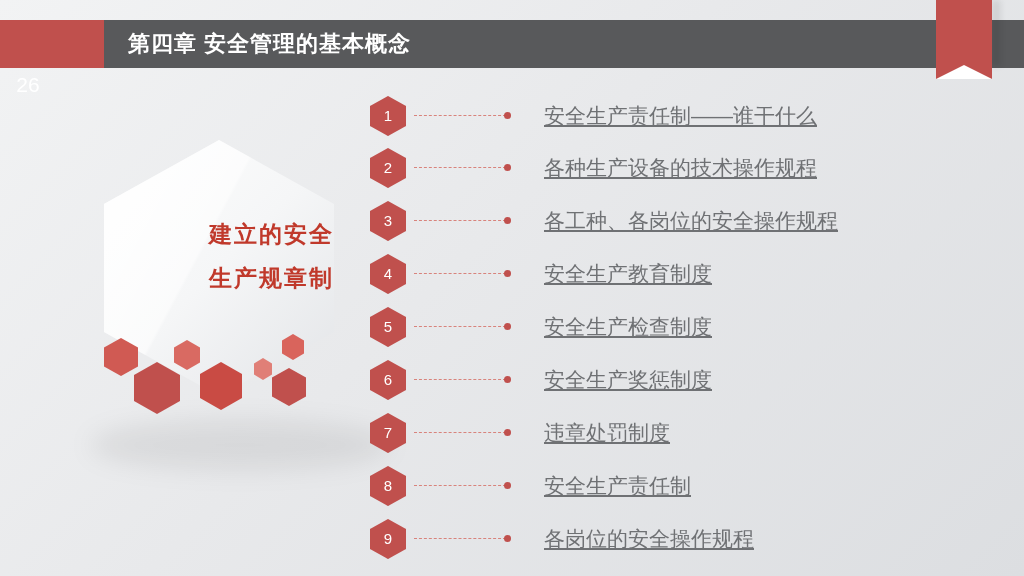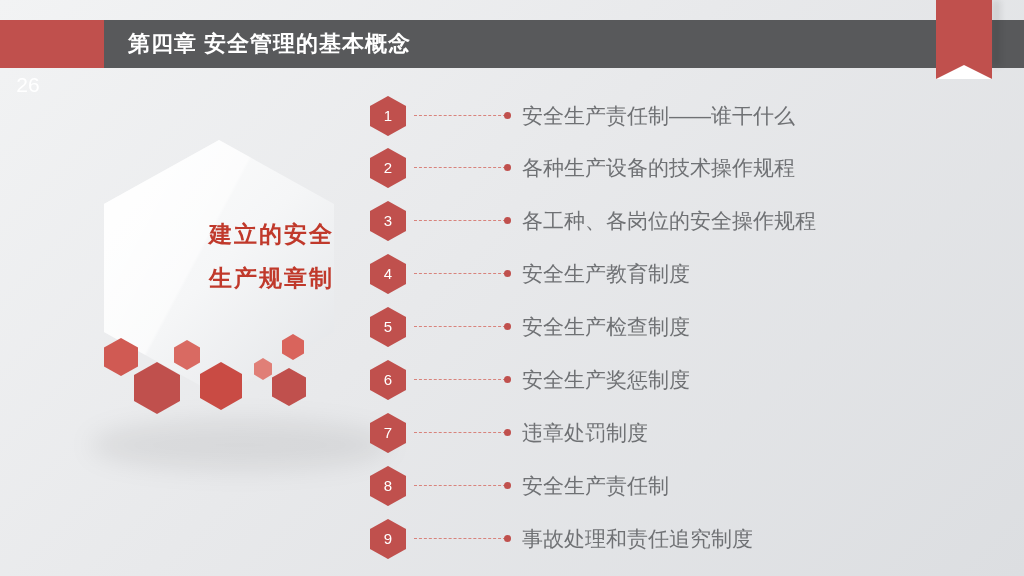--- a/index.html
+++ b/index.html
@@ -190,27 +190,28 @@
     position: absolute;
     left: 134px;
     top: 16px;
     width: 7px;
     height: 7px;
     border-radius: 50%;
     background: #c0504d;
   }
   .row-text {
     position: absolute;
-    left: 152px;
+    left: 174px;
     top: 0;
     height: 40px;
     line-height: 40px;
     color: #6f7174;
     font-size: 21px;
     white-space: nowrap;
+    text-decoration: underline;
   }
   .shadow-blob {
     position: absolute;
     left: 90px;
     top: 420px;
     width: 300px;
     height: 50px;
     background: rgba(0,0,0,0.07);
     filter: blur(12px);
     border-radius: 50%;
@@ -293,17 +294,17 @@
     <div class="row" style="top:370px">
       <div class="bullet">8</div>
       <div class="dotline"></div>
       <div class="enddot"></div>
       <div class="row-text">安全生产责任制</div>
     </div>
     <div class="row" style="top:423px">
       <div class="bullet">9</div>
       <div class="dotline"></div>
       <div class="enddot"></div>
-      <div class="row-text">事故处理和责任追究制度</div>
+      <div class="row-text">各岗位的安全操作规程</div>
     </div>
   </div>
 
 </div>
 
 </body></html>

